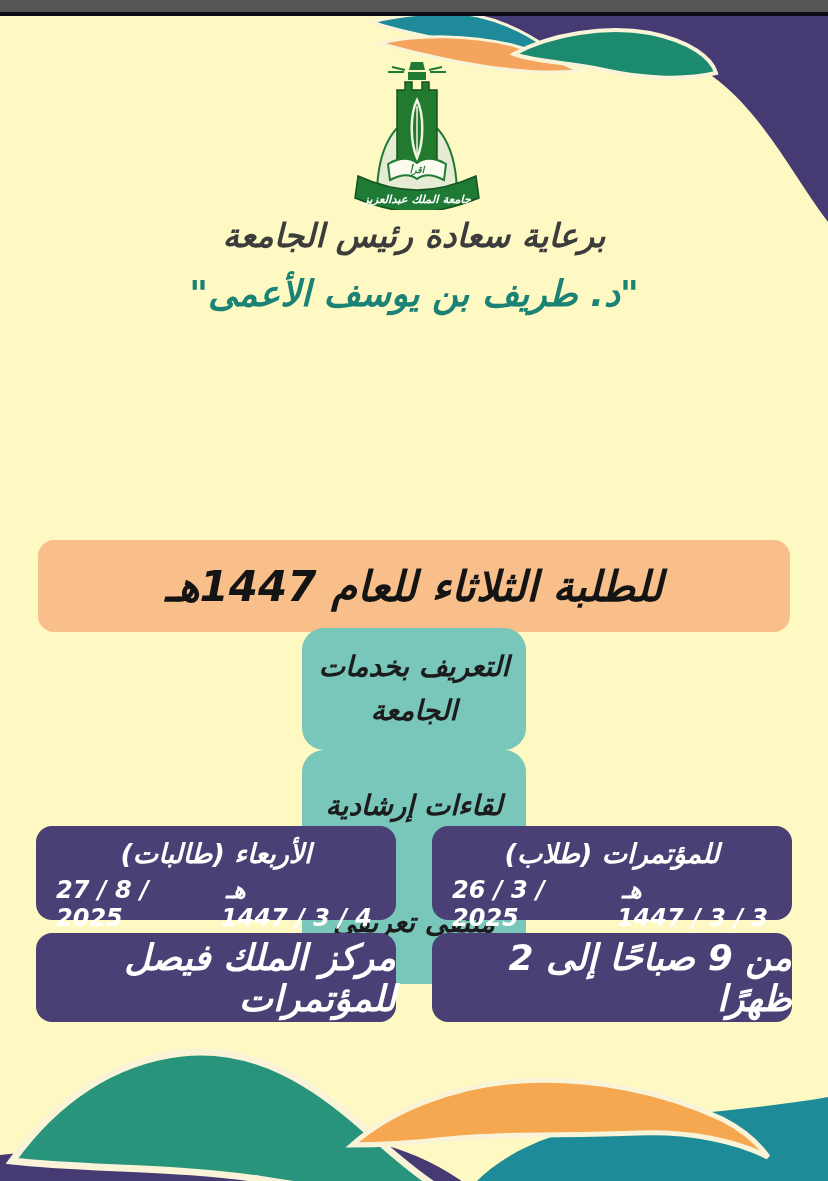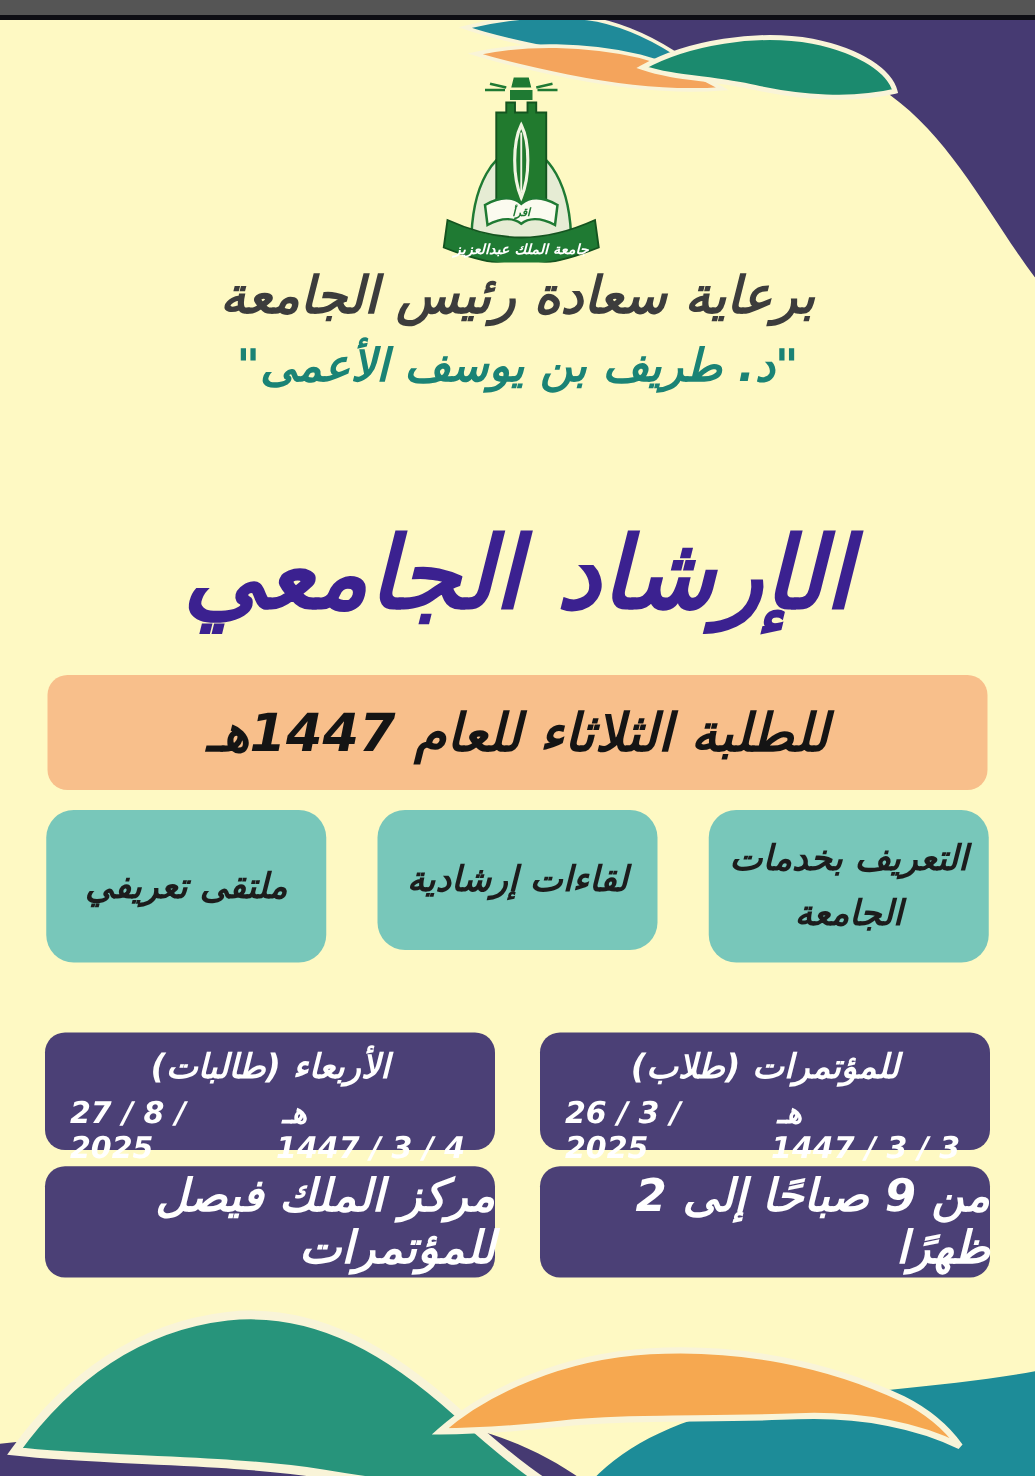--- a/index.html
+++ b/index.html
@@ -21,41 +21,41 @@
   .deco{position:absolute;left:0;width:828px;pointer-events:none;}
   .deco-top{top:0;height:210px;}
   .deco-bottom{bottom:9px;height:141px;}
 
   .logo{position:absolute;top:46px;left:350px;width:134px;height:152px;}
 
   .header-block{
     position:absolute;top:196px;left:0;width:100%;
     text-align:center;direction:rtl;
   }
-  .sponsor-line{font-size:41px;font-weight:600;color:#3c3c3c;line-height:56px;}
+  .sponsor-line{font-size:33px;font-weight:600;color:#3c3c3c;line-height:56px;}
   .president-name{font-size:36px;font-weight:bold;color:#1a8375;line-height:60px;}
   .invite-line{font-size:33px;font-weight:600;color:#3c3c3c;line-height:60px;}
 
   .main-title{
     position:absolute;top:388px;left:0;width:100%;
     text-align:center;direction:rtl;
     font-size:80px;font-weight:800;color:#3b2190;
     line-height:118px;letter-spacing:-1px;
   }
 
   .year-banner{
     position:absolute;top:528px;left:38px;width:752px;height:92px;
     background:#f8bf8b;border-radius:16px;
     display:flex;align-items:center;justify-content:center;
     direction:rtl;font-size:42px;font-weight:bold;color:#141414;
   }
 
   .features-row{
-    position:absolute;top:636px;left:37px;width:754px;height:126px;
-    display:flex;direction:rtl;justify-content:space-between;align-items:flex-start;
+    position:absolute;top:616px;left:37px;width:754px;height:126px;
+    display:flex;direction:rtl;justify-content:space-between;align-items:center;flex-direction:column;
   }
   .feature-box{
     width:224px;min-height:122px;
     background:#78c7ba;border-radius:22px;
     display:flex;align-items:center;justify-content:center;
     text-align:center;direction:rtl;
     font-size:28px;font-weight:bold;color:#1c1c1c;
     padding:4px 12px;box-sizing:border-box;line-height:44px;
   }
   .feature-box.middle{min-height:112px;}
@@ -130,21 +130,20 @@
 
     <path d="M8,118 C30,128 48,132 67,132 C86,132 104,128 126,118 L129,140 C104,150 86,154 67,154 C48,154 30,150 5,140 Z" fill="#1f7a33" stroke="#14541f" stroke-width="1.5"></path>
     <text x="67" y="145" text-anchor="middle" font-size="11" fill="#ffffff" font-weight="bold" textLength="108" lengthAdjust="spacingAndGlyphs">جامعة الملك عبدالعزيز</text>
   </svg>
 
   <div class="header-block">
     <div class="sponsor-line">برعاية سعادة رئيس الجامعة</div>
     <div class="president-name">"د. طريف بن يوسف الأعمى"</div>
   </div>
 
-  <div class="main-title">الإرشاد الجامعي</div>
 
   <div class="year-banner">للطلبة الثلاثاء للعام 1447هـ</div>
 
   <div class="features-row">
     <div class="feature-box">التعريف بخدمات الجامعة</div>
     <div class="feature-box middle">لقاءات إرشادية</div>
     <div class="feature-box">ملتقى تعريفي</div>
   </div>
 
   <div class="schedule-row">

